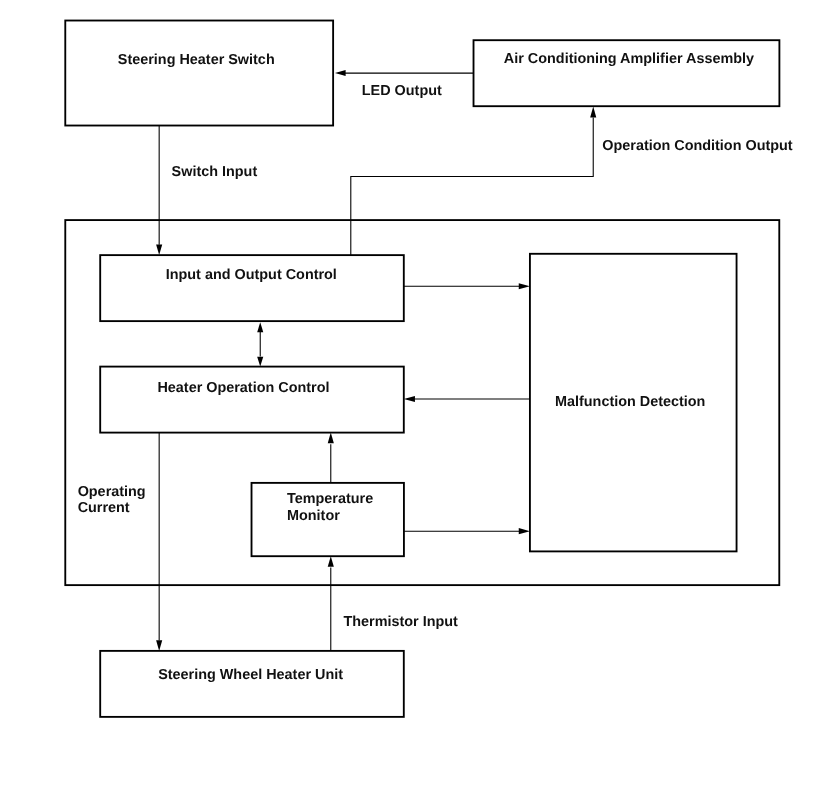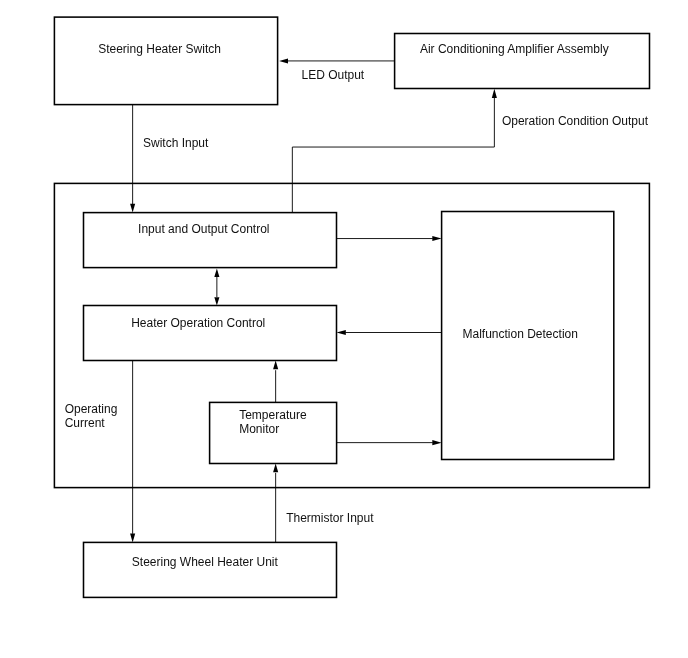--- a/index.html
+++ b/index.html
@@ -1,18 +1,18 @@
 <!DOCTYPE html>
 <html><head>
 <meta charset="utf-8">
 <style>
   html,body{margin:0;padding:0;background:#ffffff;}
   body{width:688px;height:658px;overflow:hidden;
        font-family:"Liberation Sans",sans-serif;}
-  #stage{position:relative;width:688px;height:658px;background:#ffffff;}
+  #stage{position:relative;width:688px;height:658px;background:#ffffff;font-weight:bold;}
   svg#canvas{position:absolute;left:0;top:0;width:688px;height:658px;display:block;
              transform:translateZ(0);}
   .box{fill:none;stroke:#000000;stroke-width:1.55;}
   .conn{fill:none;stroke:#000000;stroke-width:0.9;}
   .head{fill:#000000;stroke:none;}
   text{font-family:"Liberation Sans",sans-serif;font-size:12px;fill:#111111;}
 </style>
 </head>
 <body>
 

